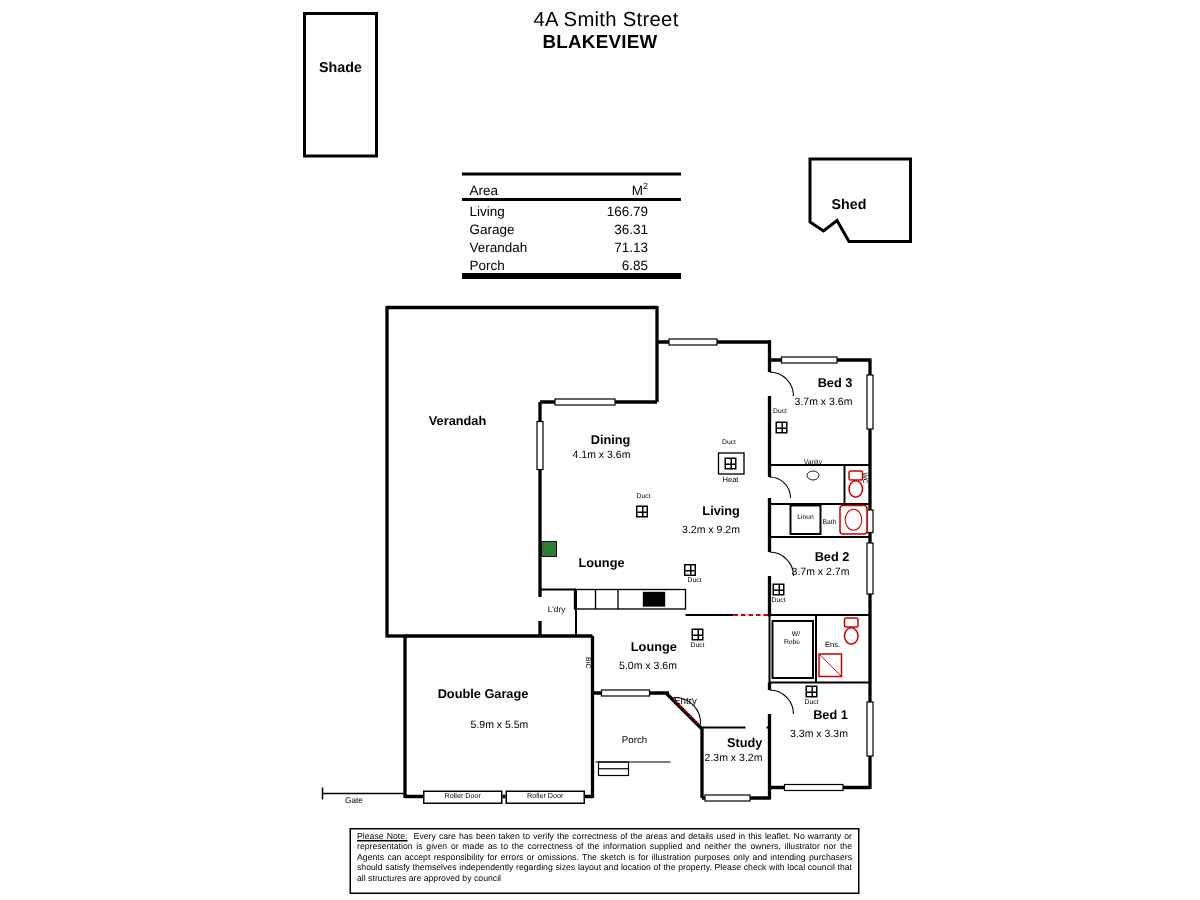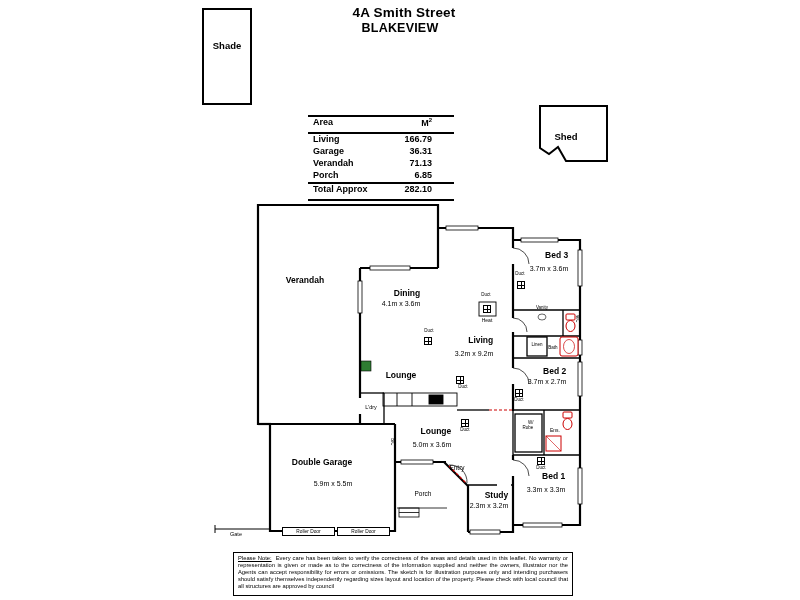--- a/index.html
+++ b/index.html
@@ -7,34 +7,34 @@
   body{width:800px;height:600px;font-family:"Liberation Sans",sans-serif;color:#000}
   .page{position:relative;width:800px;height:600px;background:#fff;overflow:hidden}
   .plan-svg{position:absolute;left:0;top:0}
   .tx{position:absolute;transform:translateX(-50%);white-space:nowrap;line-height:1.1}
   .vtx{position:absolute;writing-mode:vertical-rl;white-space:nowrap;font-size:4.5px;line-height:1}
   .room{position:absolute;transform:translateX(-50%);display:flex;flex-direction:column;align-items:flex-end;white-space:nowrap;line-height:1.1;text-align:center}
   .rname{font-size:8.5px;font-weight:bold}
   .rdims{font-size:7px;margin-top:2px}
   .room.md .rdims{margin-top:5px}
   .room.lg .rdims{margin-top:13px}
-  .t14b{font-size:13.5px;font-weight:bold;letter-spacing:.2px}
+  .t14b{font-size:13.5px;font-weight:normal;letter-spacing:.2px}
   .t12b{font-size:12.5px;font-weight:bold;letter-spacing:.2px}
   .t9b{font-size:9.5px;font-weight:bold}
   .t6{font-size:6.5px}
   .t55{font-size:5.5px}
   .t5{font-size:5px}
   .t45{font-size:4.5px}
   .ducticon{position:absolute;width:8px;height:8px;border:1px solid #000;background:#fff}
   .ducticon::before{content:"";position:absolute;left:3px;top:0;width:1px;height:100%;background:#000}
   .ducticon::after{content:"";position:absolute;top:3px;left:0;height:1px;width:100%;background:#000}
   .rollerdoor{position:absolute;width:53px;height:9px;border:1px solid #000;background:#fff;font-size:4.8px;display:flex;align-items:center;justify-content:center;white-space:nowrap}
   .area-table{position:absolute;left:308px;top:115px;width:146px}
   .at-line{height:2px;background:#000}
-  .at-row{display:flex;justify-content:space-between;align-items:flex-start;font-weight:bold;font-size:9px}
+  .at-row{display:flex;justify-content:space-between;align-items:flex-end;font-weight:normal;font-size:9px}
   .at-row .lbl{padding-left:5px}
   .at-row .val{width:58px;text-align:right;margin-right:22px}
   .at-header{height:15px}
   .at-body .at-row{height:12px}
   .at-total{height:15px}
   sup{font-size:6px;vertical-align:super}
   .disclaimer{position:absolute;left:233px;top:552px;width:340px;height:44px;border:1px solid #000;padding:2px 4px;font-size:5.8px;line-height:1.2;text-align:justify}
   .disclaimer .u{text-decoration:underline;margin-right:2px}
 </style>
 </head>
@@ -180,24 +180,20 @@
       <div class="at-row">
         <span class="lbl">Verandah</span>
         <span class="val">71.13</span>
       </div>
       <div class="at-row">
         <span class="lbl">Porch</span>
         <span class="val">6.85</span>
       </div>
     </div>
     <div class="at-line"></div>
-    <div class="at-row at-total">
-      <span class="lbl">Total Approx</span>
-      <span class="val">282.10</span>
-    </div>
     <div class="at-line"></div>
   </div>
 
   <div class="room" style="left:305px;top:276px">
     <span class="rname">Verandah</span>
   </div>
   <div class="room" style="left:401px;top:289px">
     <span class="rname">Dining</span>
     <span class="rdims">4.1m x 3.6m</span>
   </div>

